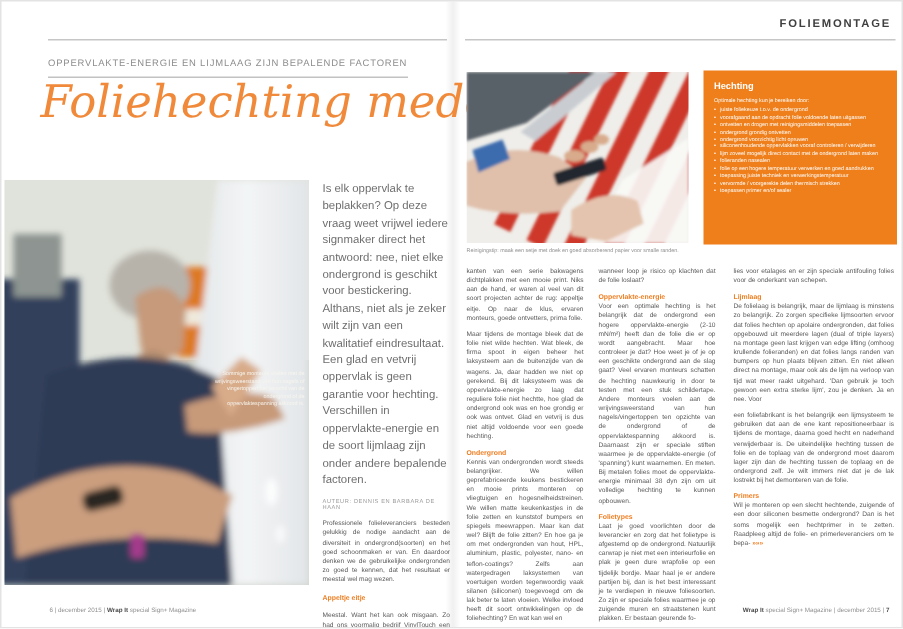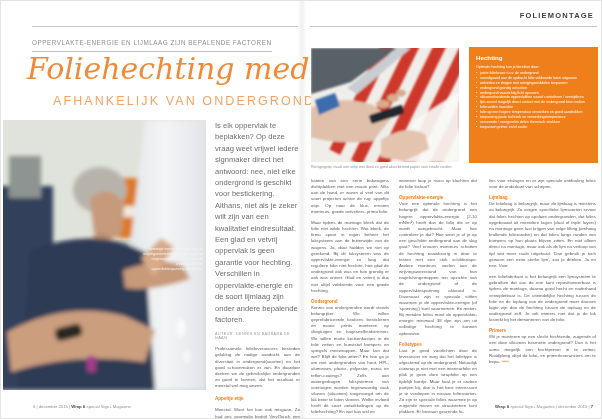--- a/index.html
+++ b/index.html
@@ -68,21 +68,20 @@
 </style>
 </head>
 <body>
 
 <div class="sheet">
   <div class="gutter"></div>
 
   <div class="rule rule-left"></div>
   <div class="kicker">OPPERVLAKTE-ENERGIE EN LIJMLAAG ZIJN BEPALENDE FACTOREN</div>
   <div class="title">Foliehechting mede</div>
-  <div class="subtitle">AFHANKELIJK VAN ONDERGROND</div>
 
   <div class="photo1">
     <svg viewBox="0 0 203 270" preserveAspectRatio="none">
       <defs>
         <filter id="b1" x="-20%" y="-20%" width="140%" height="140%">
             <feGaussianBlur stdDeviation="2.2"></feGaussianBlur>
           </filter>
         <linearGradient id="panelg" x1="0" y1="0" x2="1" y2="0">
           <stop offset="0" stop-color="#dde1e4"></stop>
             <stop offset=".55" stop-color="#f3f5f6"></stop>

